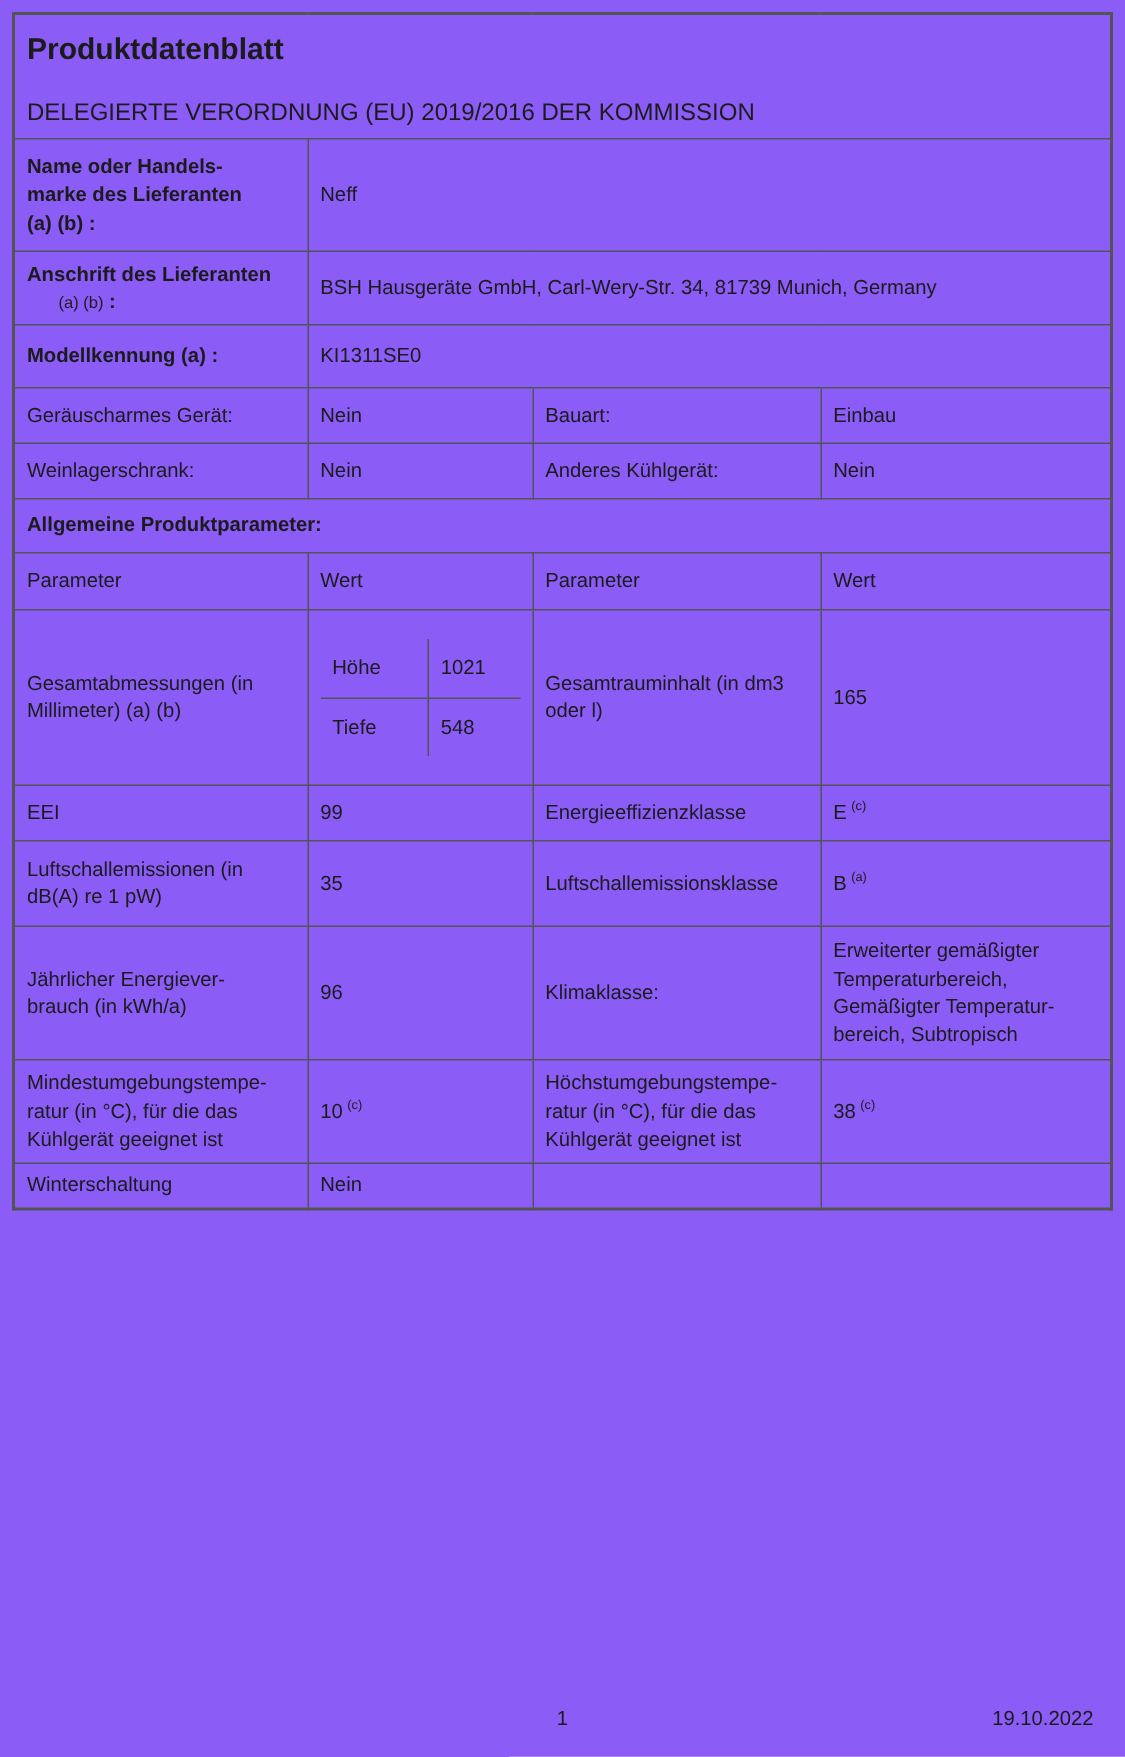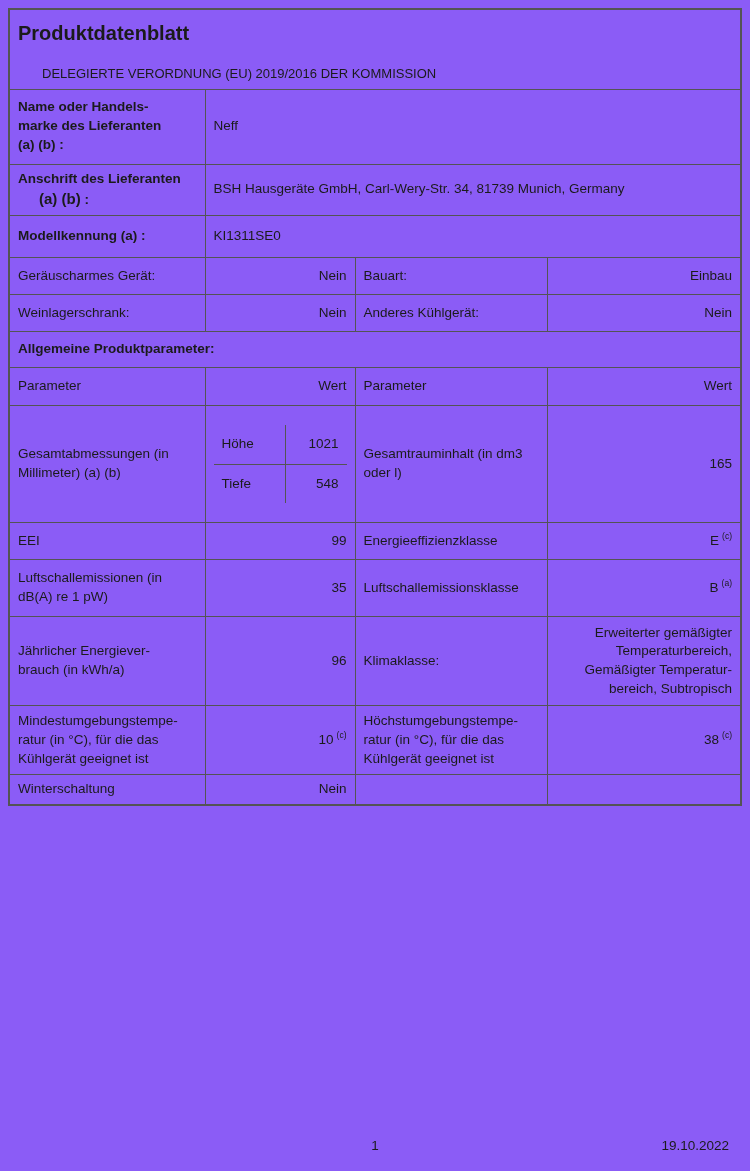--- a/index.html
+++ b/index.html
@@ -23,28 +23,28 @@
   }
   table.doc td {
     border: 1.5px solid #545454;
     vertical-align: middle;
     padding: 5px 8px;
     line-height: 1.4;
     overflow: hidden;
   }
   .title-cell { padding: 8px 6px 6px 6px; vertical-align: top; }
   .doc-title { font-size: 20px; font-weight: bold; margin: 4px 0 18px 0; }
-  .doc-subtitle { font-size: 13px; margin-left: 24px; }
+  .doc-subtitle { font-size: 16px; }
 
   .bold { font-weight: bold; text-align: right; }
   .pre { white-space: pre-line; }
-  .center { text-align: right; }
+  .center { text-align: left; }
   .lbl { text-align: left; }
 
-  .small-sup { font-size: 15px; font-weight: bold; padding-left: 21px; }
+  .small-sup { font-size: 11px; font-weight: normal; padding-left: 21px; }
 
   sup { font-size: 8.5px; margin-left: 3px; line-height: 0; }
   sup:empty { margin-left: 0; }
 
   td.subcell { padding: 0; }
   table.subtable {
     width: 100%; height: 100%;
     border-collapse: collapse;
     table-layout: fixed;
   }

